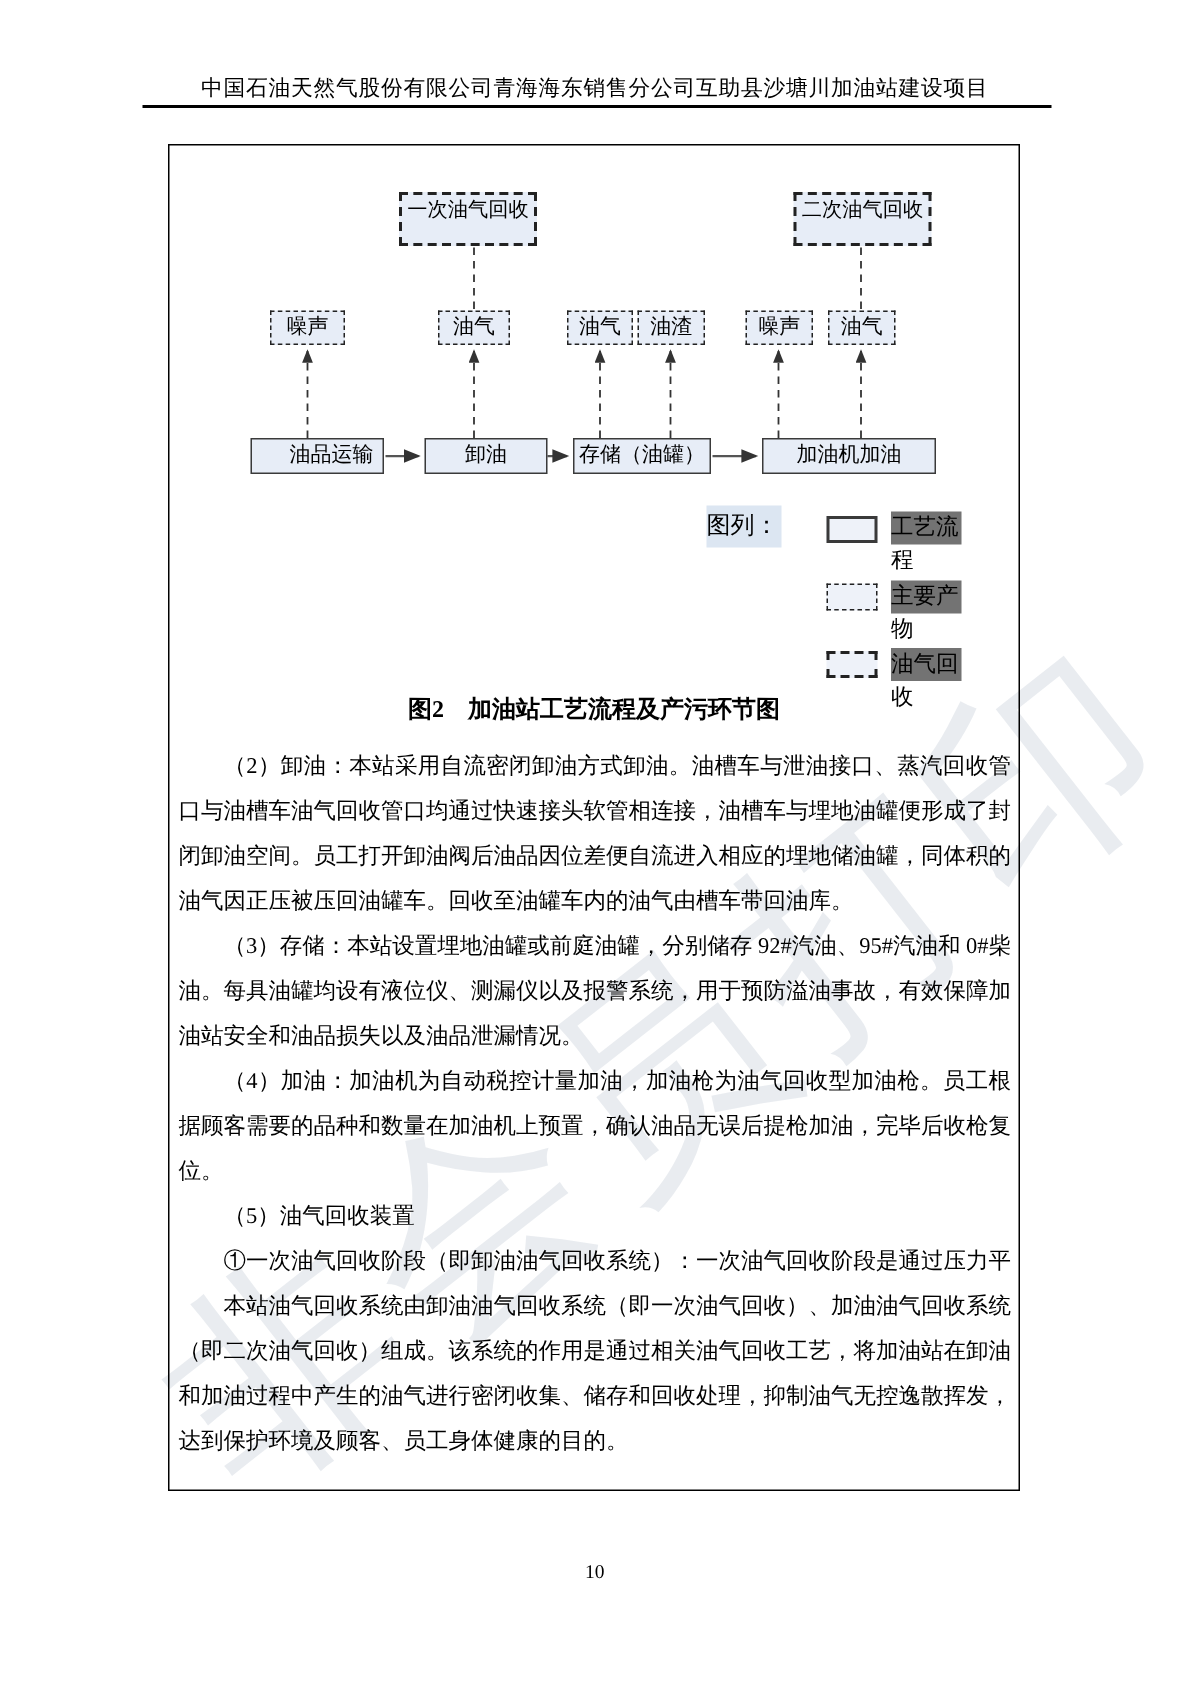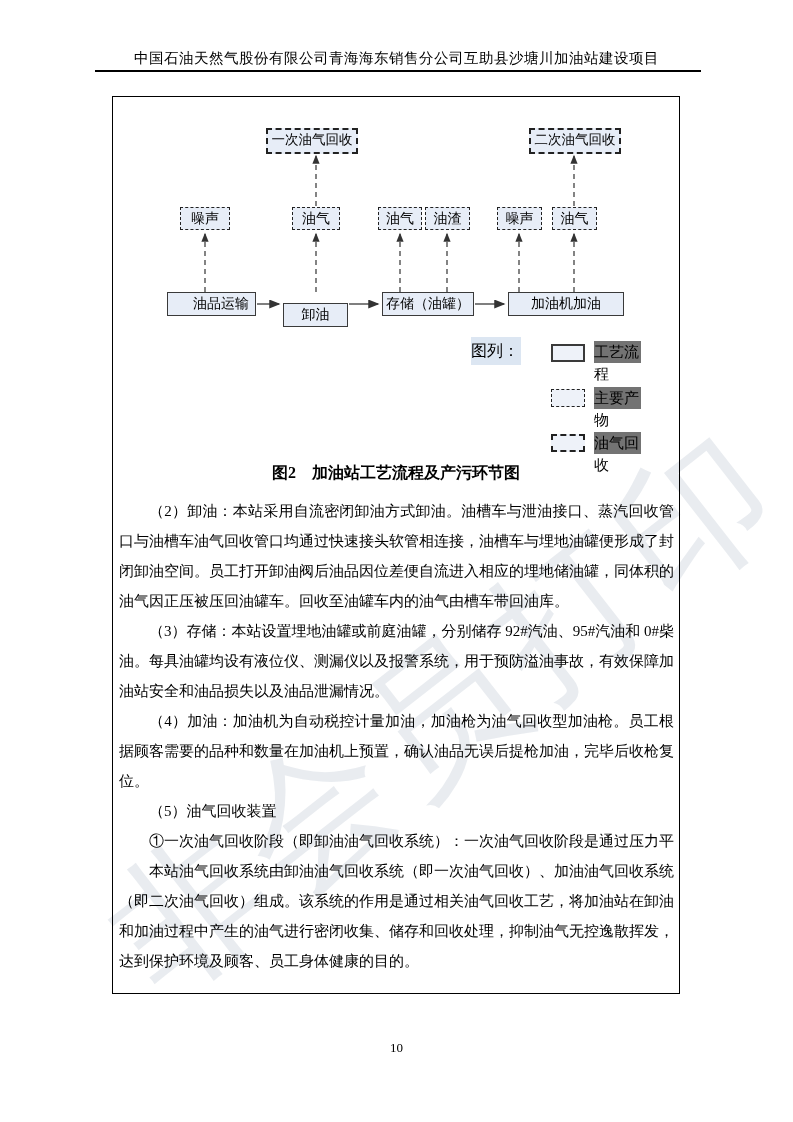--- a/index.html
+++ b/index.html
@@ -33,34 +33,34 @@
   }
   
   .diagram { position:absolute; left:0; top:0; width:566px; height:400px; }
   .diagram svg { position:absolute; left:0; top:0; }
   .dgbox {
     position:absolute; box-sizing:border-box; text-align:center;
     background:#e7edf7; font-size:14px; color:#000;
   }
   .pbox { height:24px; line-height:21px; border:1.5px solid #3a3a3a; }
   .dbox { height:23px; line-height:21px; border:1px dashed #222; }
-  .rbox { height:26px; line-height:20px; border:2px dashed #222; font-size:13.5px; }
+  .rbox { height:36px; line-height:20px; border:2px dashed #222; font-size:13.5px; }
   
   .rbox.r1 { left:153px; top:31px;  width:92px; }
   .rbox.r2 { left:416px; top:31px;  width:92px; }
   
   .dbox.p1 { left:67px;  top:110px; width:50px; }
   .dbox.p2 { left:179px; top:110px; width:48px; }
   .dbox.p3 { left:265px; top:110px; width:44px; }
   .dbox.p4 { left:312px; top:110px; width:45px; }
   .dbox.p5 { left:384px; top:110px; width:45px; }
   .dbox.p6 { left:439px; top:110px; width:45px; }
   
   .pbox.b1 { left:54px;  top:195px; width:89px;padding-left:19px; }
-  .pbox.b2 { left:170px; top:206px; width:65px; }
+  .pbox.b2 { left:170px; top:195px; width:82px; }
   .pbox.b3 { left:269px; top:195px; width:92px; }
   .pbox.b4 { left:395px; top:195px; width:116px; }
   
   .legend-title {
     position:absolute; left:358px; top:240px; width:50px; height:28px;
     background:#dce6f2; font-size:16px; line-height:28px; 
   }
   .legend-swatch { position:absolute; left:438px; box-sizing:border-box; width:34px; height:18px; background:#eef2f9; }
   .legend-swatch.solid  { top:247px; border:2px solid #3a3a3a; }
   .legend-swatch.dash1  { top:292px; border:1px dashed #222; }

